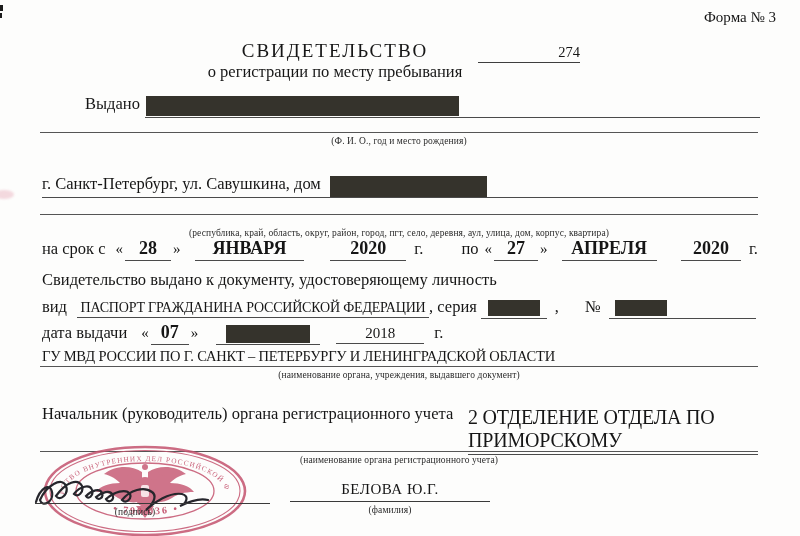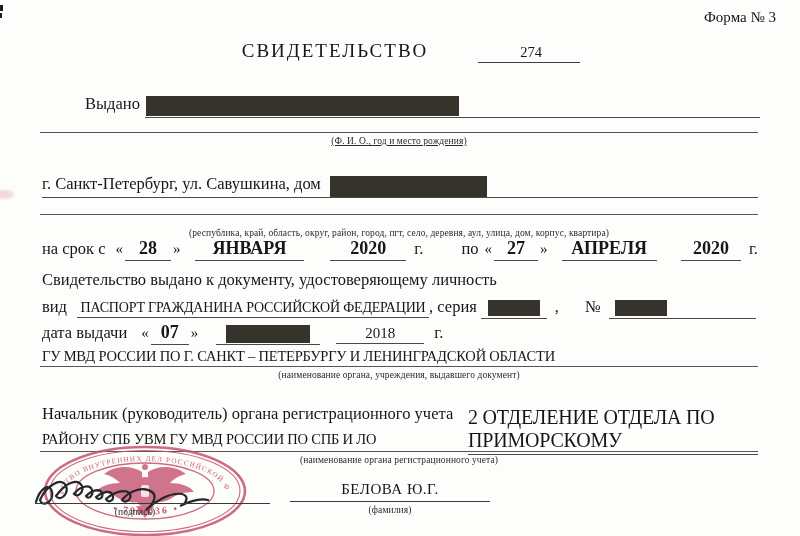--- a/index.html
+++ b/index.html
@@ -2,21 +2,21 @@
 <html><head>
 <meta charset="utf-8">
 <style>
   html,body{margin:0;padding:0;}
   body{width:800px;height:536px;overflow:hidden;background:#fdfdfc;
        font-family:"Liberation Serif","DejaVu Serif",serif;color:#161616;}
   .page{position:relative;width:800px;height:536px;background:#fdfdfc;overflow:hidden;}
   .abs{position:absolute;}
   .forma{top:9px;right:24px;font-size:15px;}
   .title{top:40px;left:160px;width:350px;text-align:center;font-size:19px;letter-spacing:2px;}
-  .cert-num{top:44px;left:478px;width:98px;text-align:center;font-size:14.5px;
+  .cert-num{top:44px;left:478px;width:98px;text-align:right;font-size:14.5px;
             border-bottom:1.5px solid #3e3e3e;padding:0 0 1px 4px;}
   .subtitle{top:62px;left:160px;width:350px;text-align:center;font-size:16.5px;}
   .row{font-size:16.5px;white-space:nowrap;}
   .lbl{font-size:16.5px;}
   .redact{background:#35332c;display:inline-block;vertical-align:middle;}
   .r-abs{position:absolute;background:#35332c;}
   .bold-up{font-weight:bold;font-size:13.5px;letter-spacing:.2px;}
   .u-line{position:absolute;border-bottom:1.4px solid #4a4a4a;height:0;}
   .rule{position:absolute;border-bottom:1.6px solid #555;height:0;}
   .caption{position:absolute;font-size:9.5px;color:#2a2a2a;text-align:center;letter-spacing:.1px;}
@@ -35,27 +35,28 @@
 
 <div class="page">
 
   <div class="speck" style="left:0;top:5px;width:3px;height:6px;"></div>
   <div class="speck" style="left:0;top:13px;width:2px;height:5px;"></div>
   <div class="smudge" style="left:-6px;top:190px;width:20px;height:9px;"></div>
 
   <div class="abs forma">Форма № 3</div>
   <div class="abs title">СВИДЕТЕЛЬСТВО</div>
   <div class="abs cert-num">274</div>
+  <div class="abs subtitle">о регистрации по месту пребывания</div>
 
   <div class="abs lbl" style="left:85px;top:94px;">Выдано</div>
   <div class="r-abs" style="left:146px;top:96px;width:313px;height:20px;"></div>
   <div class="u-line" style="left:145px;top:117px;width:615px;"></div>
 
   <div class="rule" style="left:40px;top:132px;width:718px;"></div>
-  <div class="caption" style="left:40px;top:136px;width:718px;text-decoration:underline;">(Ф. И. О., год и место рождения)</div>
+  <div class="caption" style="left:40px;top:136px;width:718px;">(Ф. И. О., год и место рождения)</div>
 
 
   <div class="abs row" style="left:42px;top:174px;">г. Санкт-Петербург, ул. Савушкина, дом</div>
   <div class="r-abs" style="left:330px;top:176px;width:157px;height:21px;"></div>
   <div class="u-line" style="left:42px;top:197px;width:716px;"></div>
   <div class="rule" style="left:40px;top:214px;width:718px;"></div>
   <div class="caption" style="left:40px;top:228px;width:718px;">(республика, край, область, округ, район, город, пгт, село, деревня, аул, улица, дом, корпус, квартира)</div>
 
   <div class="abs flexrow" style="left:42px;top:238px;width:716px;">
     <span class="lbl">на срок с</span>
@@ -95,21 +96,20 @@
     <span class="fill" style="width:88px;margin-left:16px;font-weight:normal;font-size:15px;">2018</span>
     <span class="lbl" style="margin-left:10px;">г.</span>
   </div>
 
   <div class="abs upval" style="left:42px;top:348px;font-size:14.5px;">ГУ  МВД  РОССИИ  ПО  Г. САНКТ – ПЕТЕРБУРГУ  И  ЛЕНИНГРАДСКОЙ  ОБЛАСТИ</div>
   <div class="rule" style="left:40px;top:366px;width:718px;"></div>
   <div class="caption" style="left:40px;top:370px;width:718px;">(наименование органа, учреждения, выдавшего документ)</div>
 
   <div class="abs row" style="left:42px;top:404px;">Начальник (руководитель) органа регистрационного учета</div>
   <div class="abs upval" style="left:468px;top:406px;width:290px;border-bottom:1.4px solid #4a4a4a;padding-bottom:2px;font-size:20px;">2 ОТДЕЛЕНИЕ ОТДЕЛА  ПО ПРИМОРСКОМУ</div>
-  <div class="abs upval" style="left:42px;top:431px;font-size:14.5px;">РАЙОНУ СПБ УВМ  ГУ  МВД РОССИИ  ПО СПБ  И  ЛО</div>
   <div class="rule" style="left:40px;top:451px;width:718px;"></div>
   <div class="caption" style="left:40px;top:455px;width:718px;">(наименование органа регистрационного учета)</div>
 
   <div class="stampbox">
     <svg width="232" height="130" viewBox="0 0 232 130">
       <g stroke="#c4536e" fill="none" opacity="0.85">
         <ellipse cx="115" cy="53" rx="100" ry="44" stroke-width="2.6"></ellipse>
         <ellipse cx="115" cy="53" rx="95" ry="40.5" stroke-width="1.1"></ellipse>
         <ellipse cx="115" cy="53" rx="69" ry="28" stroke-width="1.3"></ellipse>
       </g>

